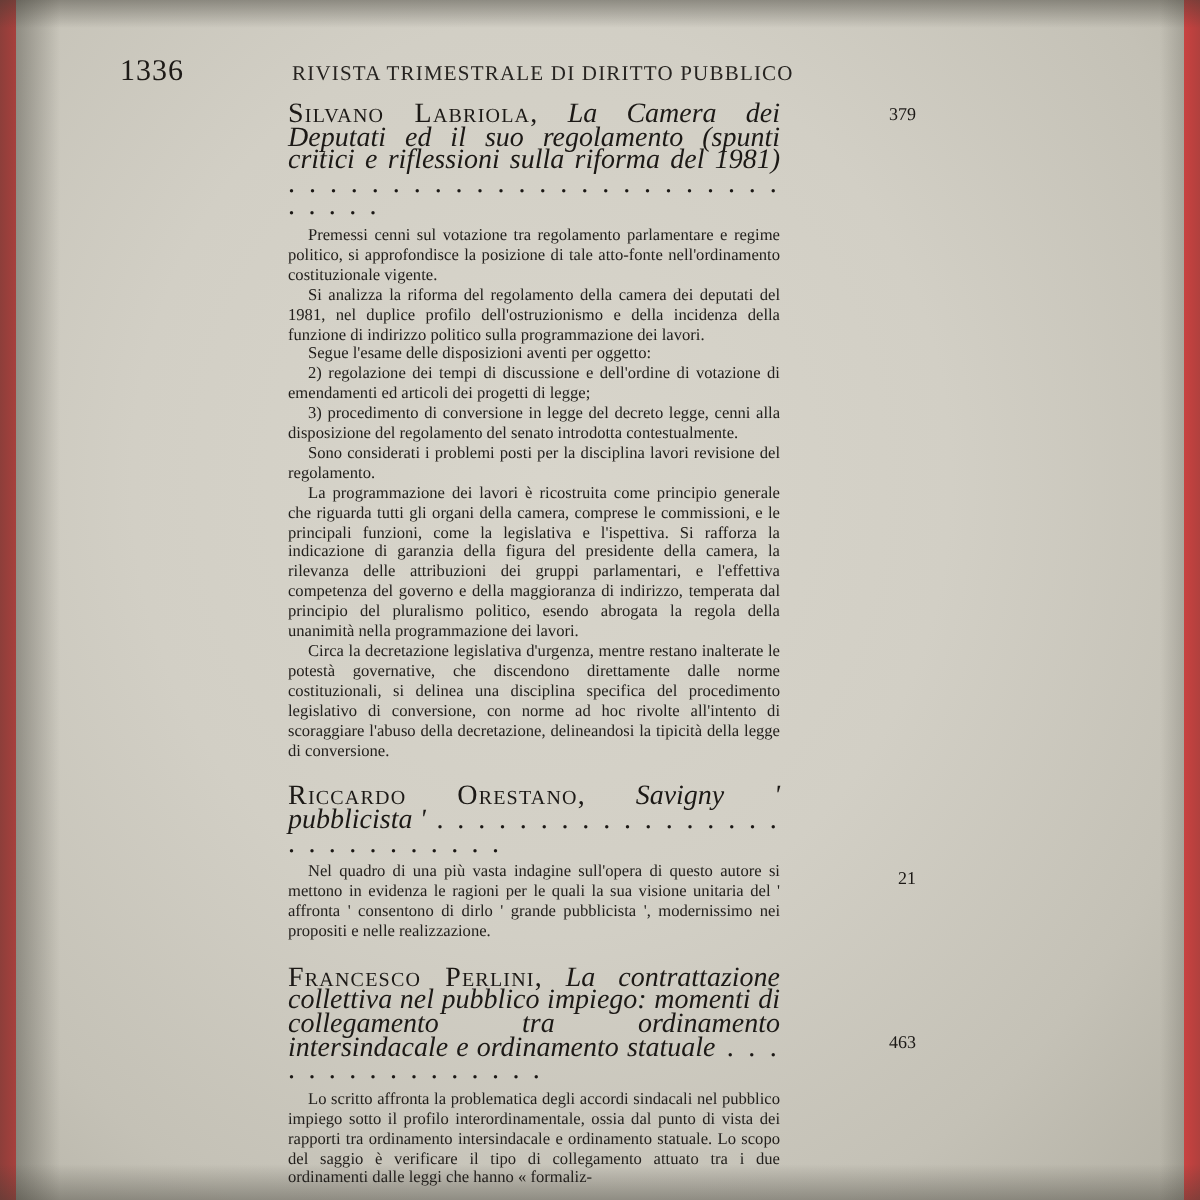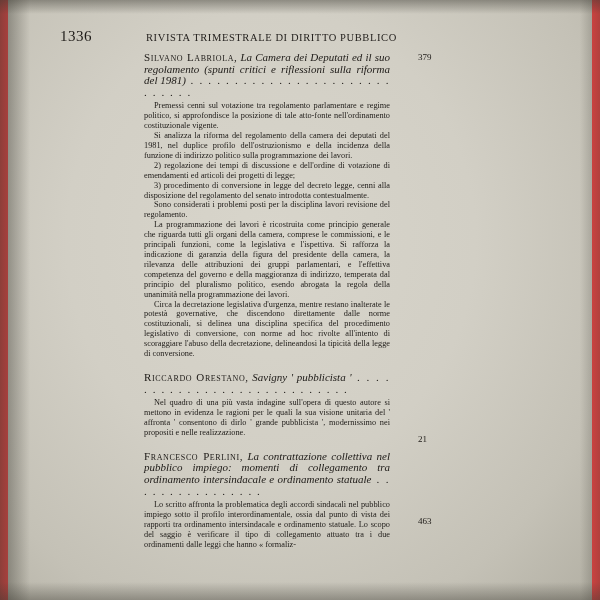--- a/index.html
+++ b/index.html
@@ -91,21 +91,21 @@
     left: 144px;
     top: 52px;
     width: 246px;
   }
 
   .entry {
     margin-bottom: 6px;
     position: relative;
   }
   .entry-title {
-    font-size: 11px;
+    font-size: 14px;
     line-height: 11.6px;
     text-align: justify;
     color: #1c1916;
     margin-bottom: 3px;
   }
   .sc {
     font-variant: small-caps;
     letter-spacing: 0.6px;
   }
   .it {
@@ -130,20 +130,21 @@
     position: absolute;
     left: 398px;
     top: 52px;
     width: 60px;
     font-size: 9px;
     color: #1c1916;
   }
   .pagenum {
     position: absolute;
     right: 0;
+    text-align: right;
     width: 40px;
   }
   .spacer-sm { height: 7px; }
 </style>
 </head>
 <body>
 
 <div class="page">
   <div class="paper"></div>
   <div class="shadow-left"></div>
@@ -161,20 +162,21 @@
     <div class="body-col">
 
       <div class="entry">
         <div class="entry-title">
           <span class="sc">Silvano Labriola,</span>
           <span class="it">La Camera dei Deputati ed il suo regolamento (spunti critici e riflessioni sulla riforma del 1981)</span><span class="dots"> . . . . . . . . . . . . . . . . . . . . . . . . . . . . .</span>
         </div>
         <div class="abstract">
           <p>Premessi cenni sul votazione tra regolamento parlamentare e regime politico, si approfondisce la posizione di tale atto-fonte nell'ordinamento costituzionale vigente.</p>
           <p>Si analizza la riforma del regolamento della camera dei deputati del 1981, nel duplice profilo dell'ostruzionismo e della incidenza della funzione di indirizzo politico sulla programmazione dei lavori.</p>
+          <p>Segue l'esame delle disposizioni aventi per oggetto:</p>
           <p>2) regolazione dei tempi di discussione e dell'ordine di votazione di emendamenti ed articoli dei progetti di legge;</p>
           <p>3) procedimento di conversione in legge del decreto legge, cenni alla disposizione del regolamento del senato introdotta contestualmente.</p>
           <p>Sono considerati i problemi posti per la disciplina lavori revisione del regolamento.</p>
           <p>La programmazione dei lavori è ricostruita come principio generale che riguarda tutti gli organi della camera, comprese le commissioni, e le principali funzioni, come la legislativa e l'ispettiva. Si rafforza la indicazione di garanzia della figura del presidente della camera, la rilevanza delle attribuzioni dei gruppi parlamentari, e l'effettiva competenza del governo e della maggioranza di indirizzo, temperata dal principio del pluralismo politico, esendo abrogata la regola della unanimità nella programmazione dei lavori.</p>
           <p>Circa la decretazione legislativa d'urgenza, mentre restano inalterate le potestà governative, che discendono direttamente dalle norme costituzionali, si delinea una disciplina specifica del procedimento legislativo di conversione, con norme ad hoc rivolte all'intento di scoraggiare l'abuso della decretazione, delineandosi la tipicità della legge di conversione.</p>
         </div>
       </div>
 
       <div class="spacer-sm"></div>
 

